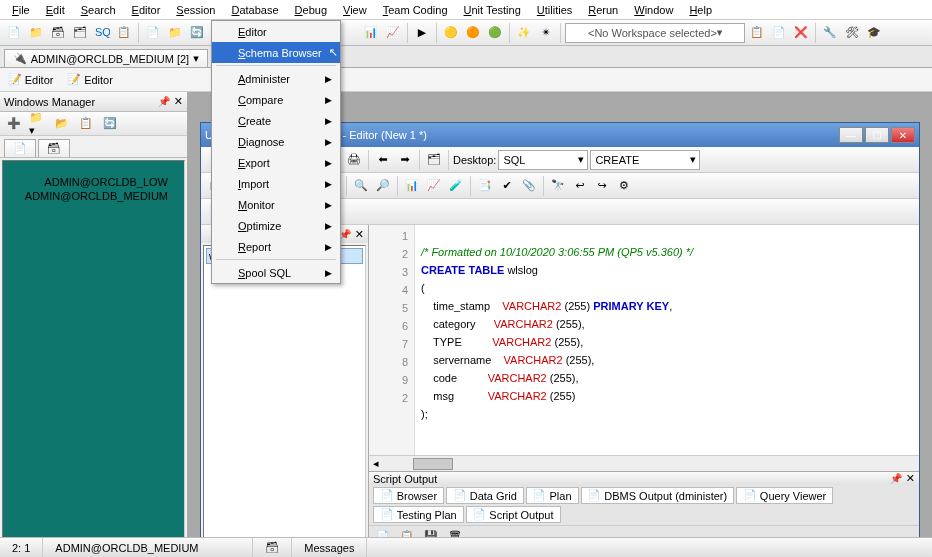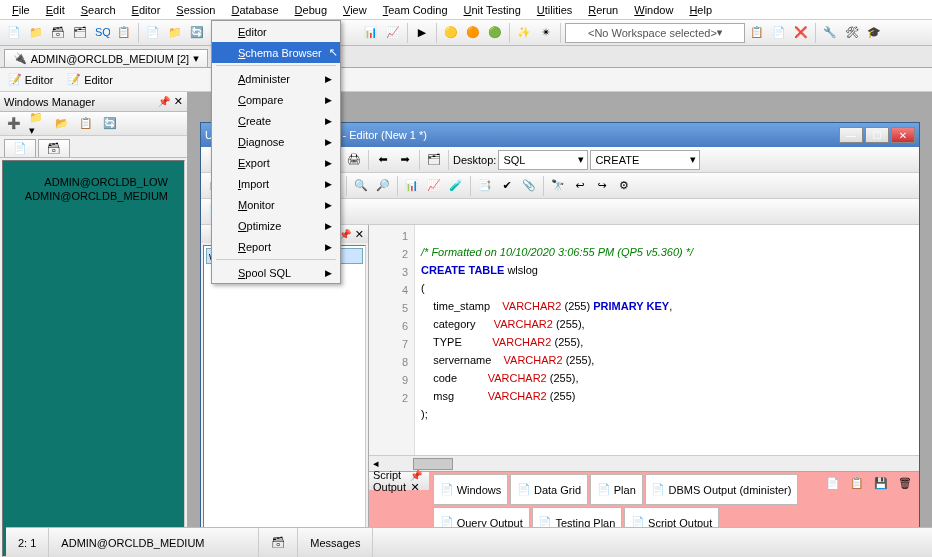--- a/index.html
+++ b/index.html
@@ -57,27 +57,27 @@
 .code { flex:1; display:flex; font-family: Consolas, monospace; font-size: 12px; overflow:auto; position:relative;}
 .gutter { width: 46px; background:#f4f4f4; border-right:1px solid #ddd; text-align:right; padding: 2px 6px 2px 2px; color:#888; line-height:18px;}
 .gutter .ln { height:18px;}
 .codetext { padding: 18px 6px; line-height:18px; white-space: pre; }
 .cm-comment { color:#008000; font-style:italic;}
 .cm-kw { color:#0000cc; font-weight:bold;}
 .cm-type { color:#cc0000;}
 .hscroll { height:16px; background:#eee; border-top:1px solid #ccc; display:flex; align-items:center;}
 .hscroll .thumb { width:40px; height:12px; background:#ccc; border:1px solid #999; margin-left:30px;}
 
-.script-output { height: 70px; border-top:1px solid #aaa; background:#fca5a5; display:flex; flex-direction:row;}
+.script-output { height: 70px; border-top:1px solid #aaa; background:#e5e5e5; display:flex; flex-direction:column;}
 .so-header { height:18px; background: linear-gradient(#fafafa,#e2e2e2); padding:0 4px; display:flex; align-items:center; justify-content:space-between;}
 .so-tabs { display:flex; gap:2px; padding:2px 4px; border-bottom:1px solid #ccc; flex-wrap:wrap;}
 .so-tab { background:#fff; border:1px solid #bbb; padding:1px 6px; display:inline-flex; align-items:center; gap:3px; font-size:10px;}
 .so-toolbar { height:22px; display:flex; align-items:center; padding:0 4px; gap:4px;}
 
-.statusbar { position:absolute; bottom:0; left:6px; right:0; height:30px; background: linear-gradient(#fafafa,#e0e0e0); border-top:1px solid #bbb; display:flex; align-items:center; font-size:11px;}
+.statusbar { position:absolute; bottom:0; left:0; right:0; height:20px; background: linear-gradient(#fafafa,#e0e0e0); border-top:1px solid #bbb; display:flex; align-items:center; font-size:11px;}
 .status-cell { padding:0 12px; border-right:1px solid #ccc; height:100%; display:flex; align-items:center;}
 
 svg { display:block; }
 .pin { font-size: 10px; }
 </style>
 </head>
 <body>
 
 <div class="menubar" id="menubar">
     <span class="menubar-item"><u>F</u>ile</span>
@@ -276,37 +276,37 @@
               <div class="thumb"></div>
           </div>
           <div class="script-output">
             <div class="so-header">
               <span>Script Output</span>
               <span><span class="pin">📌</span> <span>✕</span></span>
             </div>
             <div class="so-tabs" id="so-tabs">
                 <span class="so-tab">
                   <span>📄</span>
-                  <span>Windows</span>
+                  <span>Browser</span>
                 </span>
                 <span class="so-tab">
                   <span>📄</span>
                   <span>Data Grid</span>
                 </span>
                 <span class="so-tab">
                   <span>📄</span>
                   <span>Plan</span>
                 </span>
                 <span class="so-tab">
                   <span>📄</span>
                   <span>DBMS Output (dminister)</span>
                 </span>
                 <span class="so-tab">
                   <span>📄</span>
-                  <span>Query Output</span>
+                  <span>Query Viewer</span>
                 </span>
                 <span class="so-tab">
                   <span>📄</span>
                   <span>Testing Plan</span>
                 </span>
                 <span class="so-tab">
                   <span>📄</span>
                   <span>Script Output</span>
                 </span>
               </div>

